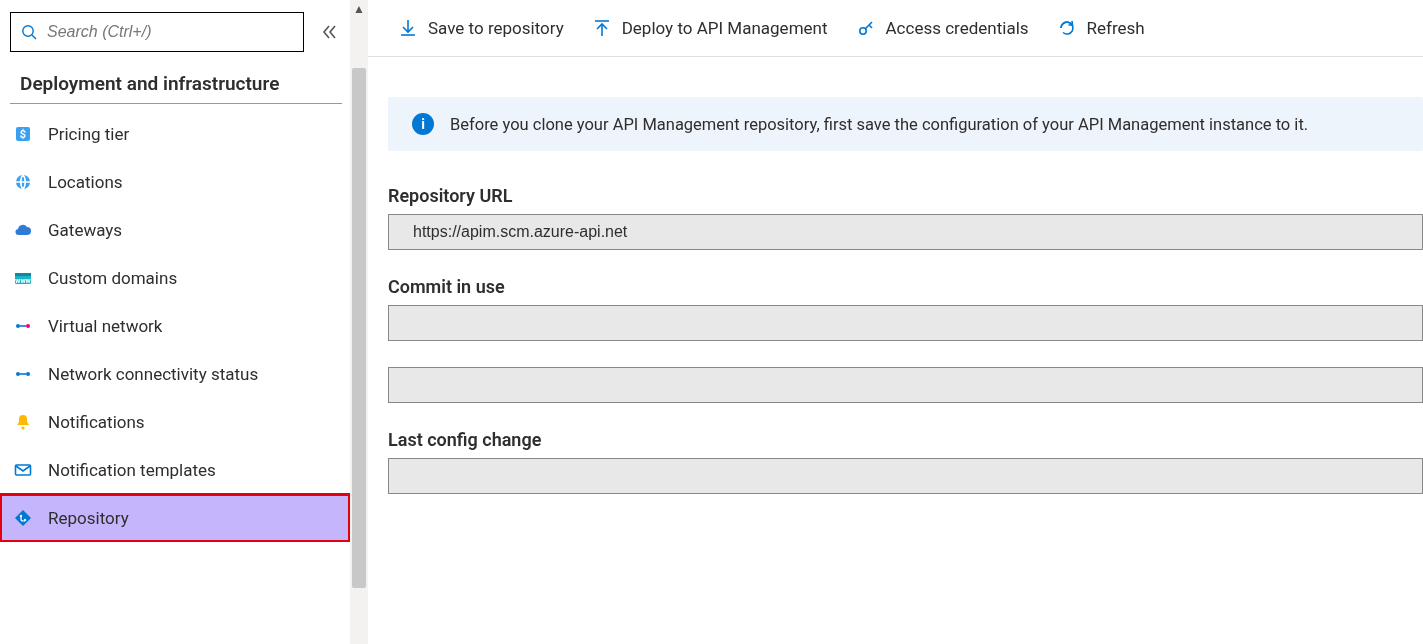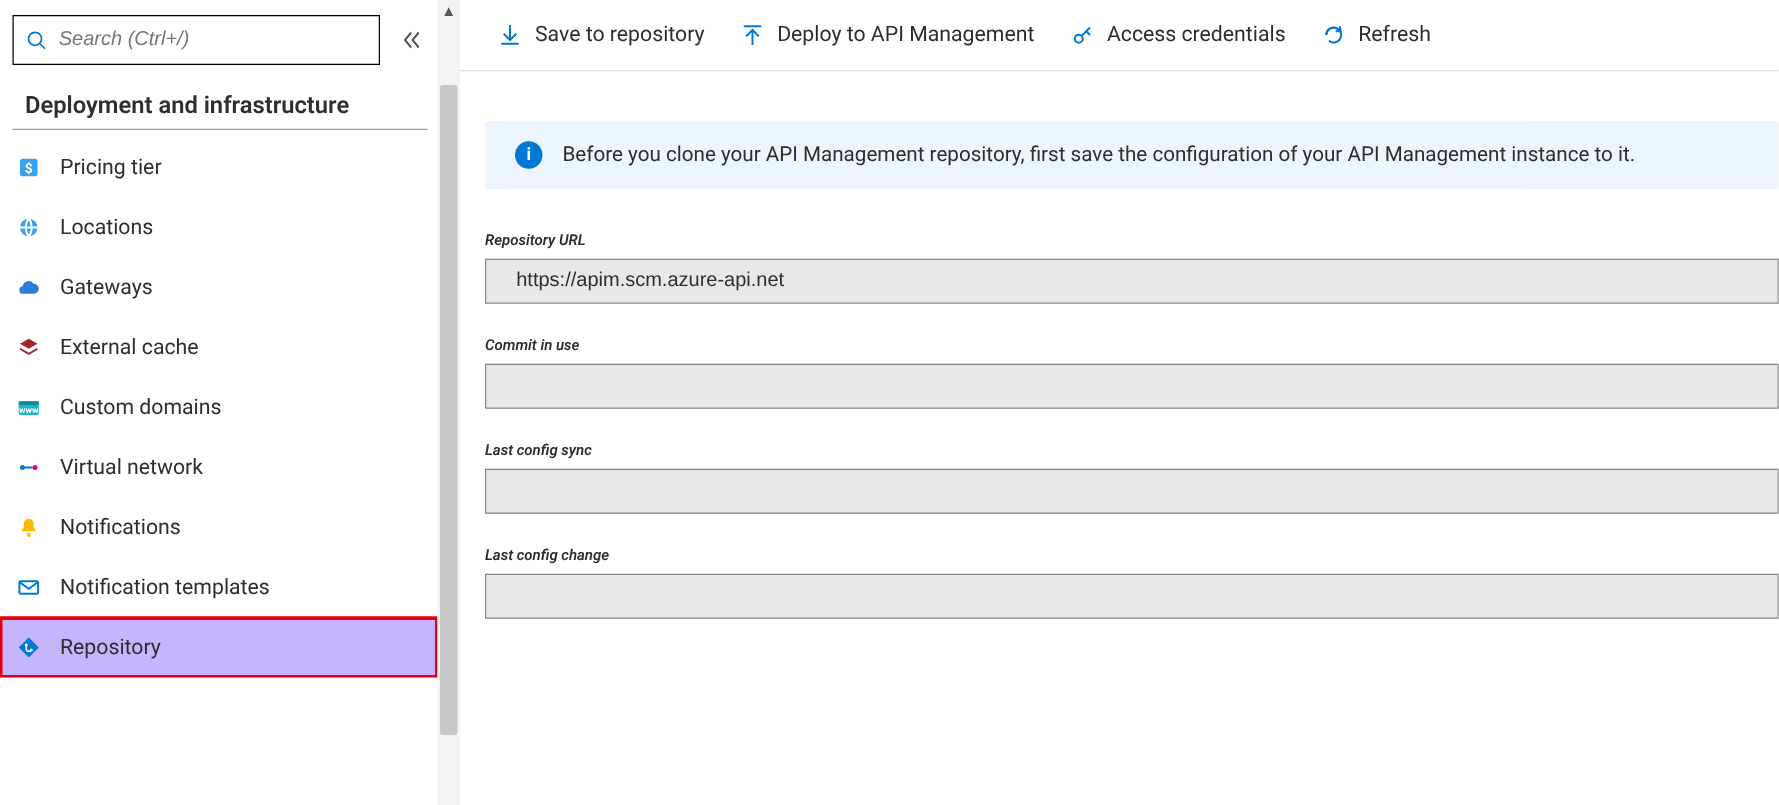--- a/index.html
+++ b/index.html
@@ -134,21 +134,21 @@
   }
   .info-banner .info-icon {
     width:22px; height:22px; border-radius:50%;
     background:#0078d4; color:#fff;
     display:flex; align-items:center; justify-content:center;
     font-weight:700; font-size:14px;
     flex:0 0 22px;
   }
   .field-group { margin-bottom: 26px; }
   .field-label {
-    font-size:12px; font-weight:600; margin-bottom:8px;font-style:italic;
+    font-size:18px; font-weight:600; margin-bottom:8px;
   }
   .field-input {
     width:100%;
     height:36px;
     background:#e8e8e8;
     border:1px solid #888;
     font-size:16px;
     padding:0 24px;
     color:#302e2d;
   }
@@ -203,45 +203,46 @@
           <span class="nav-icon">
             <svg width="20" height="20" viewBox="0 0 20 20">
               <path d="M6 15h8a4 4 0 0 0 0-8 5 5 0 0 0-9 2 3 3 0 0 0 1 6z" fill="#2e7cd6"></path>
             </svg>
           </span>
           <span>Gateways</span>
         </div>
         <div class="nav-item">
           <span class="nav-icon">
             <svg width="20" height="20" viewBox="0 0 20 20">
-              <path d="M3 7l7-4 7 4-7 4z" fill="#a4262c"></path>
-              <path d="M3 11l7 4 7-4" stroke="#a4262c" fill="none" stroke-width="1.6"></path>
-            </svg>
-          </span>
-          <span>External cache</span>
-        </div>
-        <div class="nav-item">
-          <span class="nav-icon">
-            <svg width="20" height="20" viewBox="0 0 20 20">
               <rect x="2" y="5" width="16" height="11" rx="1.5" fill="#19b5c4"></rect>
               <rect x="2" y="5" width="16" height="3" fill="#0d8aa0"></rect>
               <text x="10" y="14.5" text-anchor="middle" font-size="7" fill="#fff" font-weight="700">www</text>
             </svg>
           </span>
           <span>Custom domains</span>
         </div>
         <div class="nav-item">
           <span class="nav-icon">
             <svg width="20" height="20" viewBox="0 0 20 20" fill="none" stroke="#0078d4" stroke-width="1.6">
               <circle cx="5" cy="10" r="2" fill="#0078d4" stroke="none"></circle>
               <circle cx="15" cy="10" r="2" fill="#e3008c" stroke="none"></circle>
               <path d="M7 10h6" stroke="#0078d4"></path>
             </svg>
           </span>
           <span>Virtual network</span>
+        </div>
+        <div class="nav-item">
+          <span class="nav-icon">
+            <svg width="20" height="20" viewBox="0 0 20 20" fill="none" stroke="#0078d4" stroke-width="1.6">
+              <circle cx="5" cy="10" r="2" fill="#0078d4" stroke="none"></circle>
+              <circle cx="15" cy="10" r="2" fill="#0078d4" stroke="none"></circle>
+              <path d="M7 10h6" stroke="#0078d4"></path>
+            </svg>
+          </span>
+          <span>Network connectivity status</span>
         </div>
         <div class="nav-item">
           <span class="nav-icon">
             <svg width="20" height="20" viewBox="0 0 20 20">
               <path d="M10 3a4 4 0 0 0-4 4v3l-2 3h12l-2-3V7a4 4 0 0 0-4-4z" fill="#ffb900"></path>
               <circle cx="10" cy="16" r="1.6" fill="#ffb900"></circle>
             </svg>
           </span>
           <span>Notifications</span>
         </div>
@@ -331,21 +332,20 @@
         <div class="field-label">Repository URL</div>
         <input class="field-input" readonly="" value="https://apim.scm.azure-api.net" style="">
       </div>
 
       <div class="field-group">
         <div class="field-label">Commit in use</div>
         <input class="field-input" readonly="" value="" style="">
       </div>
 
       <div class="field-group">
-        <div class="field-label">Last config sync</div>
         <input class="field-input" readonly="" value="" style="">
       </div>
 
       <div class="field-group">
         <div class="field-label">Last config change</div>
         <input class="field-input" readonly="" value="" style="">
       </div>
     </div>
   </main>
 </div>

